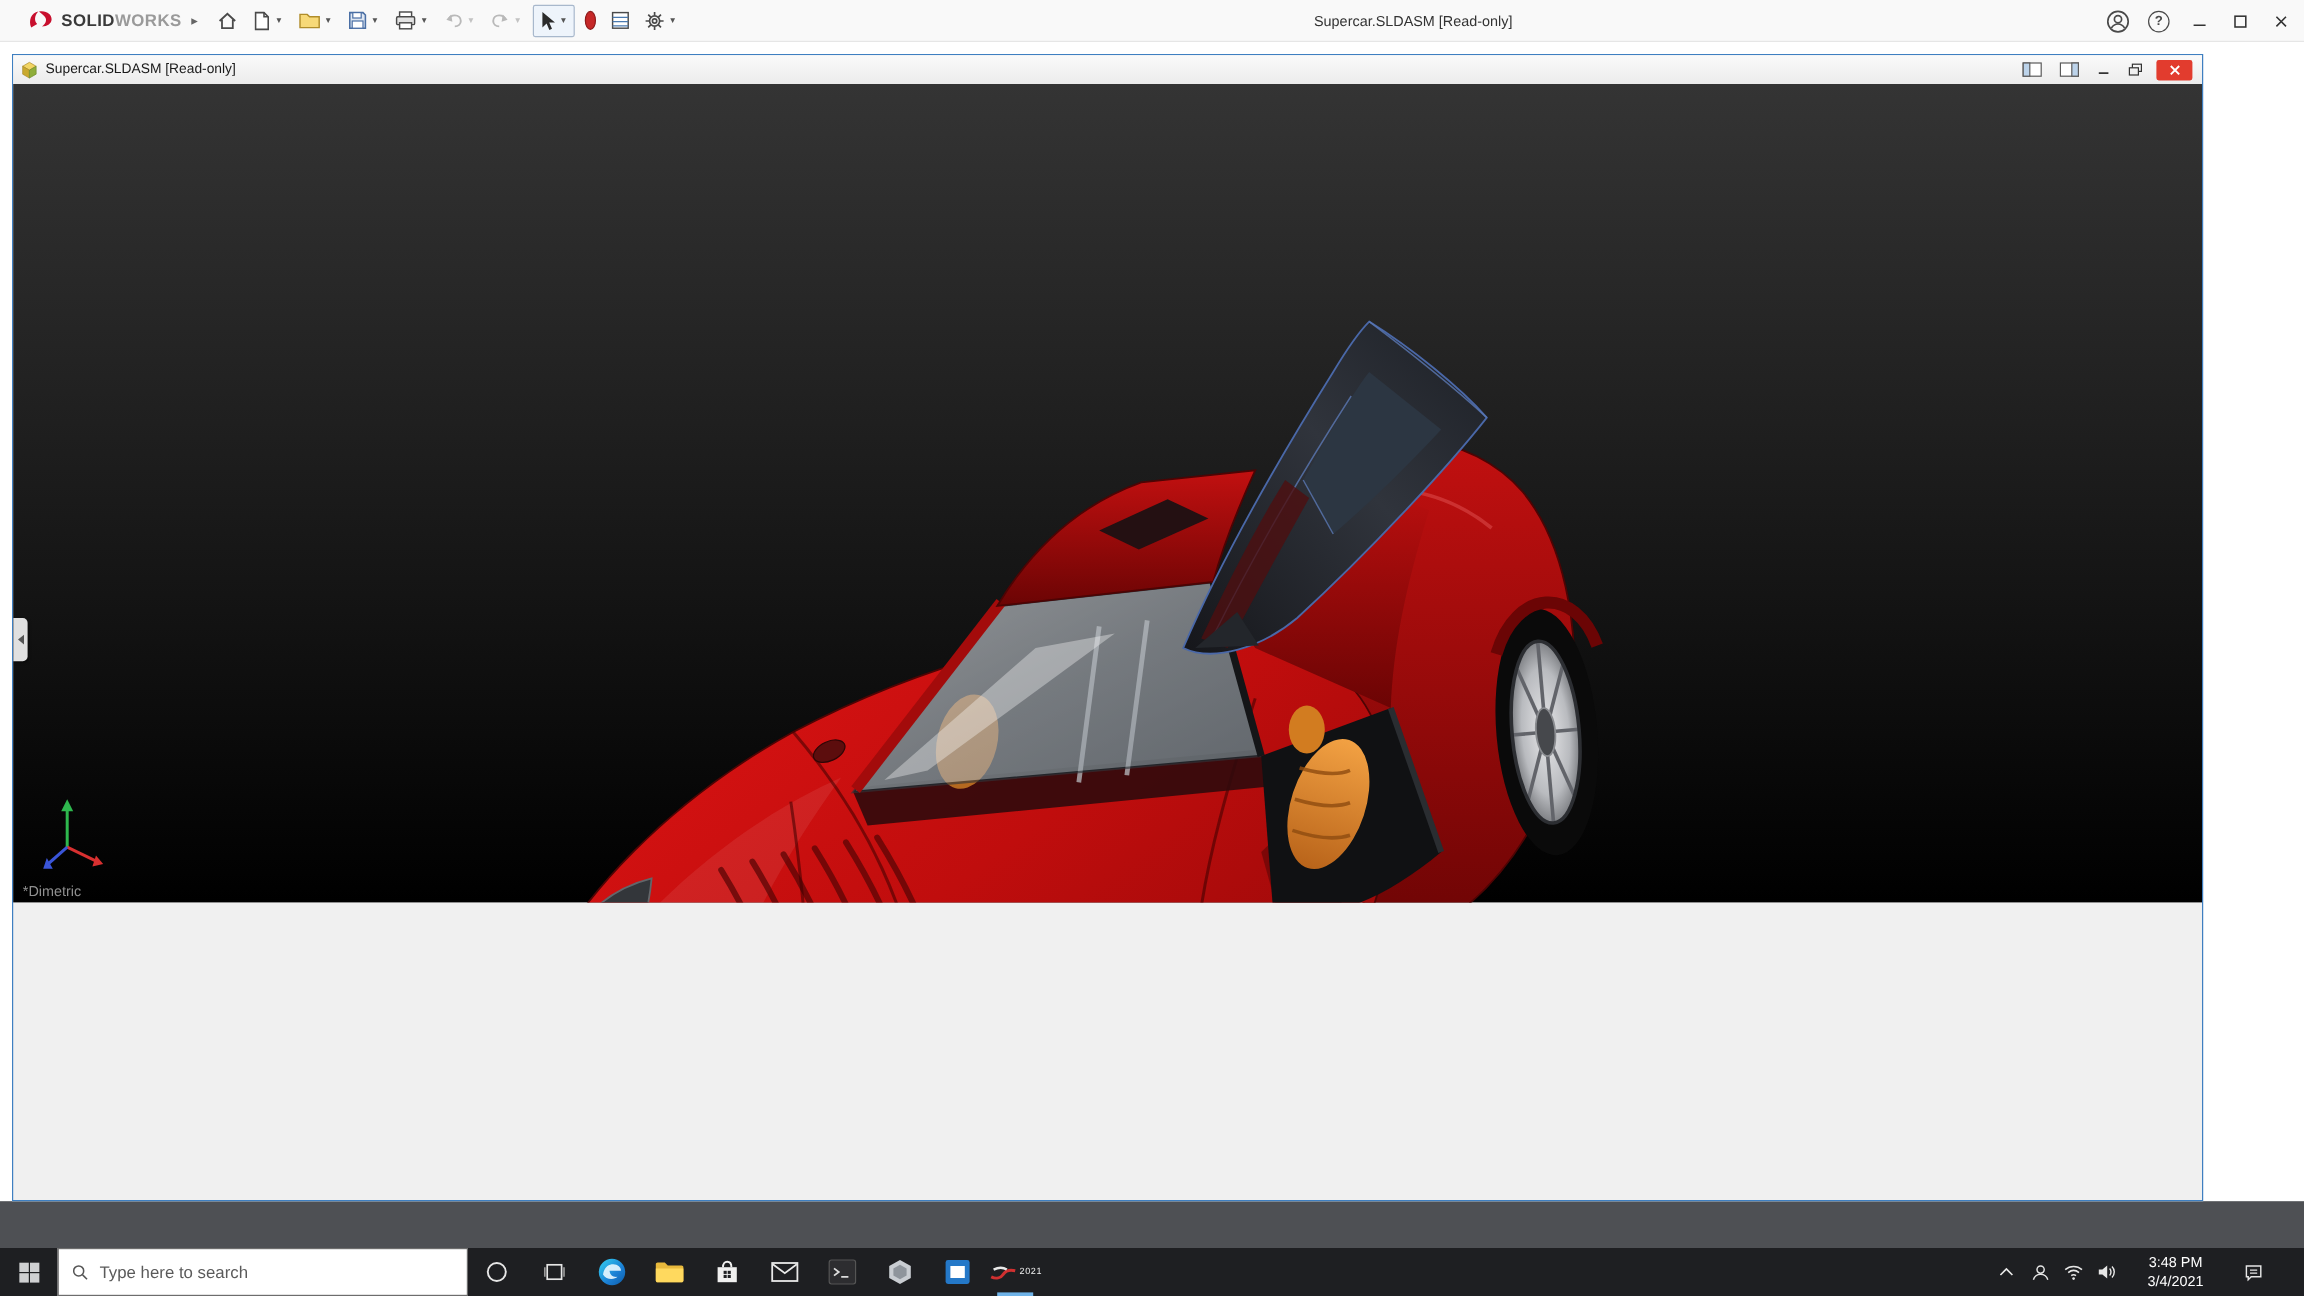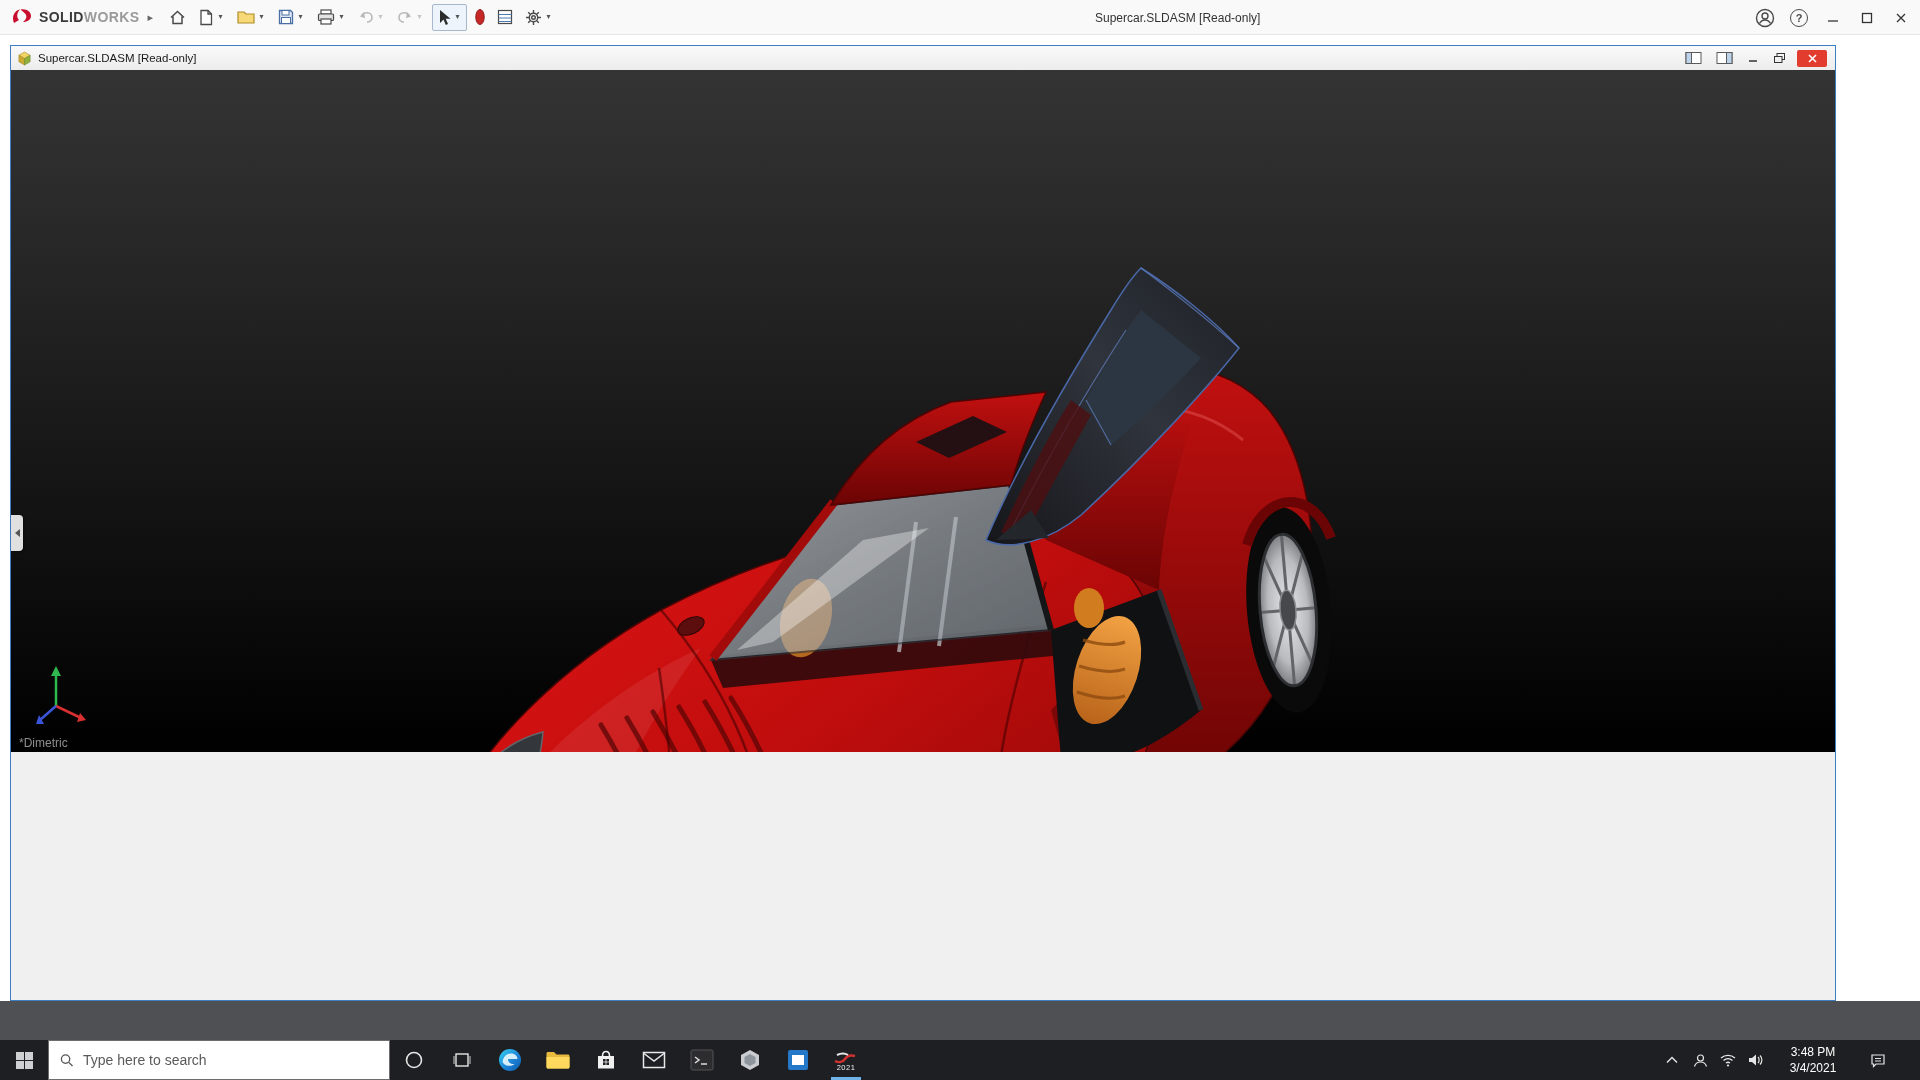--- a/index.html
+++ b/index.html
@@ -2,21 +2,21 @@
 <html><head>
 <meta charset="utf-8">
 <style>
   * { margin:0; padding:0; box-sizing:border-box; }
   html,body { width:1920px; height:1080px; overflow:hidden; }
   body { font-family:"Liberation Sans","DejaVu Sans",sans-serif; background:#ffffff; cursor:default; }
   .app { position:relative; width:1920px; height:1080px; background:#ffffff; }
 
   
   .titlebar { position:absolute; top:0; left:0; right:0; height:35px; background:#f9f9f9; border-bottom:1px solid #e6e6e6; display:flex; align-items:center; z-index:10; }
-  .brand { display:flex; align-items:center; gap:5px; padding:0 6px 0 10px; }
+  .brand { display:flex; align-items:center; gap:5px; padding:0 6px 0 22px; }
   .brand-text { font-size:14px; letter-spacing:.4px; white-space:nowrap; }
   .brand-bold { font-weight:bold; color:#3a3a3a; }
   .brand-light { font-weight:bold; color:#9a9a9a; }
   .flyout-arrow { color:#666; font-size:11px; padding:0 12px 0 2px; cursor:pointer; }
   .toolbar { display:flex; align-items:center; height:100%; gap:4px; }
   .tbtn { display:flex; align-items:center; height:28px; padding:0 3px; border-radius:2px; cursor:pointer; }
   .tbtn svg { display:block; }
   .dd { width:11px; color:#555; font-size:8px; text-align:center; line-height:28px; }
   .tbtn.disabled { cursor:default; }
   .tbtn.disabled .dd { color:#c3c3c3; }
@@ -48,21 +48,21 @@
   .taskbar { position:absolute; left:0; top:1040px; width:1920px; height:40px; background:#1e1f22; display:flex; align-items:stretch; z-index:20; }
   .tb-btn { width:48px; display:flex; align-items:center; justify-content:center; cursor:pointer; position:relative; flex:0 0 auto; }
   .tb-search { width:342px; flex:0 0 auto; background:#ffffff; border:1px solid #6d6d6d; display:flex; align-items:center; gap:9px; padding:0 11px; }
   .search-input { border:none; outline:none; background:transparent; font-size:14px; color:#333; width:100%; font-family:"Liberation Sans","DejaVu Sans",sans-serif; }
   .search-input::placeholder { color:#5a5a5a; opacity:1; }
   .tb-spacer { flex:1 1 auto; }
   .tb-tray { display:flex; align-items:stretch; flex:0 0 auto; padding-right:20px; }
   .tray-btn { width:28px; display:flex; align-items:center; justify-content:center; cursor:pointer; }
   .tb-clock { width:86px; display:flex; flex-direction:column; align-items:center; justify-content:center; color:#fff; font-size:12px; line-height:1.35; cursor:pointer; }
   .tray-action { width:44px; }
-  .tb-sw { flex-direction:column; gap:0; }
+  .tb-sw { gap:0; }
   .sw-badge { font-size:7.5px; color:#f0f0f0; letter-spacing:.5px; margin-top:-2px; }
   .active-bar { position:absolute; left:9px; right:9px; bottom:0; height:3px; background:#6fb3e8; }
 </style>
 </head>
 <body>
 
 <div class="app">
 
   <div class="titlebar">
     <div class="brand">

